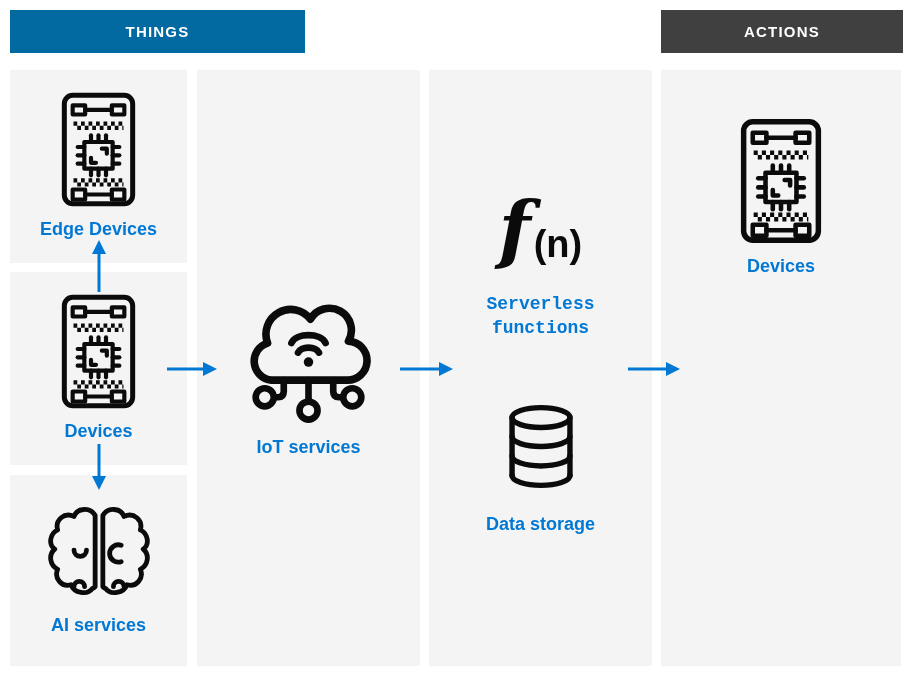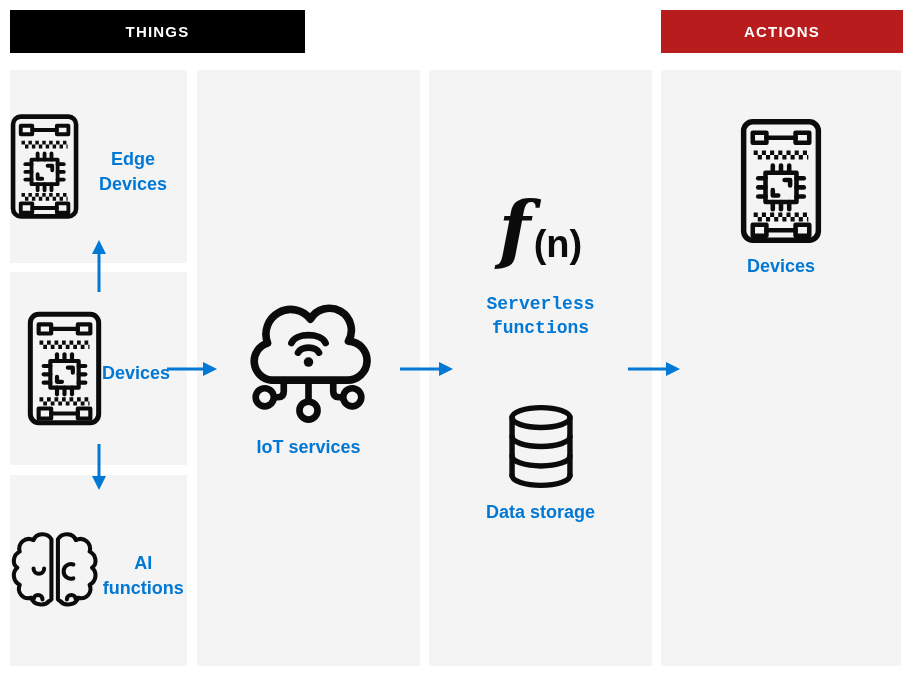--- a/index.html
+++ b/index.html
@@ -16,21 +16,21 @@
   .hdr-things   { left:10px;  width:295px; background:#0C0C87; }
   .hdr-insights { left:313px; width:339px; background:#09617C; }
   .hdr-actions  { left:661px; width:242px; background:#0E8E61; }
   
   .panel { position:absolute; top:70px; height:596px; background:#F4F4F4; }
   .panel-iot      { left:197px; width:223px; }
   .panel-insights { left:429px; width:223px; }
   .panel-actions  { left:661px; width:240px; }
   .box {
     position:absolute; left:10px; width:177px; background:#F4F4F4;
-    display:flex; align-items:center; justify-content:center;
+    display:flex; flex-direction:column; align-items:center; justify-content:center;
   }
   .box-edge    { top:70px;  height:193px; }
   .box-devices { top:272px; height:193px; }
   .box-ai      { top:475px; height:191px; }
   
   .lbl {
     color:#0078D4; font-size:18px; font-weight:700;
     margin-top:10px; text-align:center; line-height:1.35;
   }
   .lbl-wrap { max-width:112px; }
@@ -45,24 +45,24 @@
   
   svg.arrow { position:absolute; display:block; }
   svg.arrow line { stroke:#0078D4; stroke-width:3; }
   svg.arrow polygon { fill:#0078D4; stroke:none; }
 </style>
 </head>
 <body>
 
 <div class="stage">
 
-  <div class="hdr hdr-things" style="background-color: #000000;">
+  <div class="hdr hdr-things" style="background-color: #0369a1;">
     <span>THINGS</span>
   </div>
-  <div class="hdr hdr-actions" style="background-color: #b91c1c;">
+  <div class="hdr hdr-actions" style="background-color: #404040;">
     <span>ACTIONS</span>
   </div>
 
   <div class="box box-edge">
     <svg class="icon" width="75" height="115" viewBox="0 0 90 138" stroke-width="6">
       <rect x="4" y="4" width="82" height="130" rx="10"></rect>
       <g stroke-width="5">
         <rect x="14" y="16" width="15" height="11"></rect>
           <rect x="61" y="16" width="15" height="11"></rect>
         <line x1="29" y1="21.5" x2="61" y2="21.5"></line>
@@ -131,21 +131,21 @@
     <svg class="icon" width="106" height="100" viewBox="0 0 110 104" stroke-width="5">
       <path d="M51 13 C46 4 32 5 29 14 C19 9 9 18 12 28 C4 32 2 43 9 48 C2 54 4 65 12 69 C8 78 16 88 26 85 C29 94 43 96 48 89 C49.5 88.3 50.5 88 51 87 Z"></path>
       <g transform="translate(110,0) scale(-1,1)">
         <path d="M51 13 C46 4 32 5 29 14 C19 9 9 18 12 28 C4 32 2 43 9 48 C2 54 4 65 12 69 C8 78 16 88 26 85 C29 94 43 96 48 89 C49.5 88.3 50.5 88 51 87 Z"></path>
       </g>
       <path d="M29 49 a6.5 6.5 0 0 0 13 0"></path>
       <path d="M78 44 A9 9 0 1 0 78 61"></path>
       <path d="M29 87 a5.5 5.5 0 0 1 11 0"></path>
       <path d="M70 87 a5.5 5.5 0 0 1 11 0"></path>
     </svg>
-    <div class="lbl">AI functions</div>
+    <div class="lbl">AI services</div>
   </div>
 
   <div class="panel panel-iot">
     <div class="item abs" style="top:212px;">
       <svg class="icon" width="137" height="143" viewBox="0 0 144 150" stroke-width="8">
         <path d="M33 103 a20 20 0 0 1 -4 -39 a26 26 0 0 1 45 -25 a22 22 0 0 1 40 23 a19 19 0 0 1 -2 41 z"></path>
         <g stroke-width="7">
           <path d="M54 64 C 59 53 85 53 90 64"></path>
           <path d="M61 74 C 65 67 79 67 83 74"></path>
           <circle cx="72" cy="84" r="5" fill="#0B0B0B" stroke="none"></circle>
@@ -162,21 +162,21 @@
   </div>
 
   <div class="panel panel-insights">
     <div class="item abs" style="top:122px;">
       <div class="fn-sym">
         <span class="fn-f">f</span>
         <span class="fn-n">(n)</span>
       </div>
       <div class="lbl lbl-wrap" style="margin-top:14px;font-family:Liberation Mono, monospace;">Serverless functions</div>
     </div>
-    <div class="item abs" style="top:333px;">
+    <div class="item abs" style="top:333px;gap:12px;">
       <svg class="icon" width="76" height="87" viewBox="0 0 84 96" stroke-width="6">
         <ellipse cx="42" cy="16" rx="32" ry="11"></ellipse>
         <path d="M10 16 V 80"></path>
           <path d="M74 16 V 80"></path>
         <path d="M10 80 A 32 11 0 0 0 74 80"></path>
         <path d="M10 37 A 32 11 0 0 0 74 37"></path>
         <path d="M10 58.5 A 32 11 0 0 0 74 58.5"></path>
       </svg>
       <div class="lbl">Data storage</div>
     </div>

